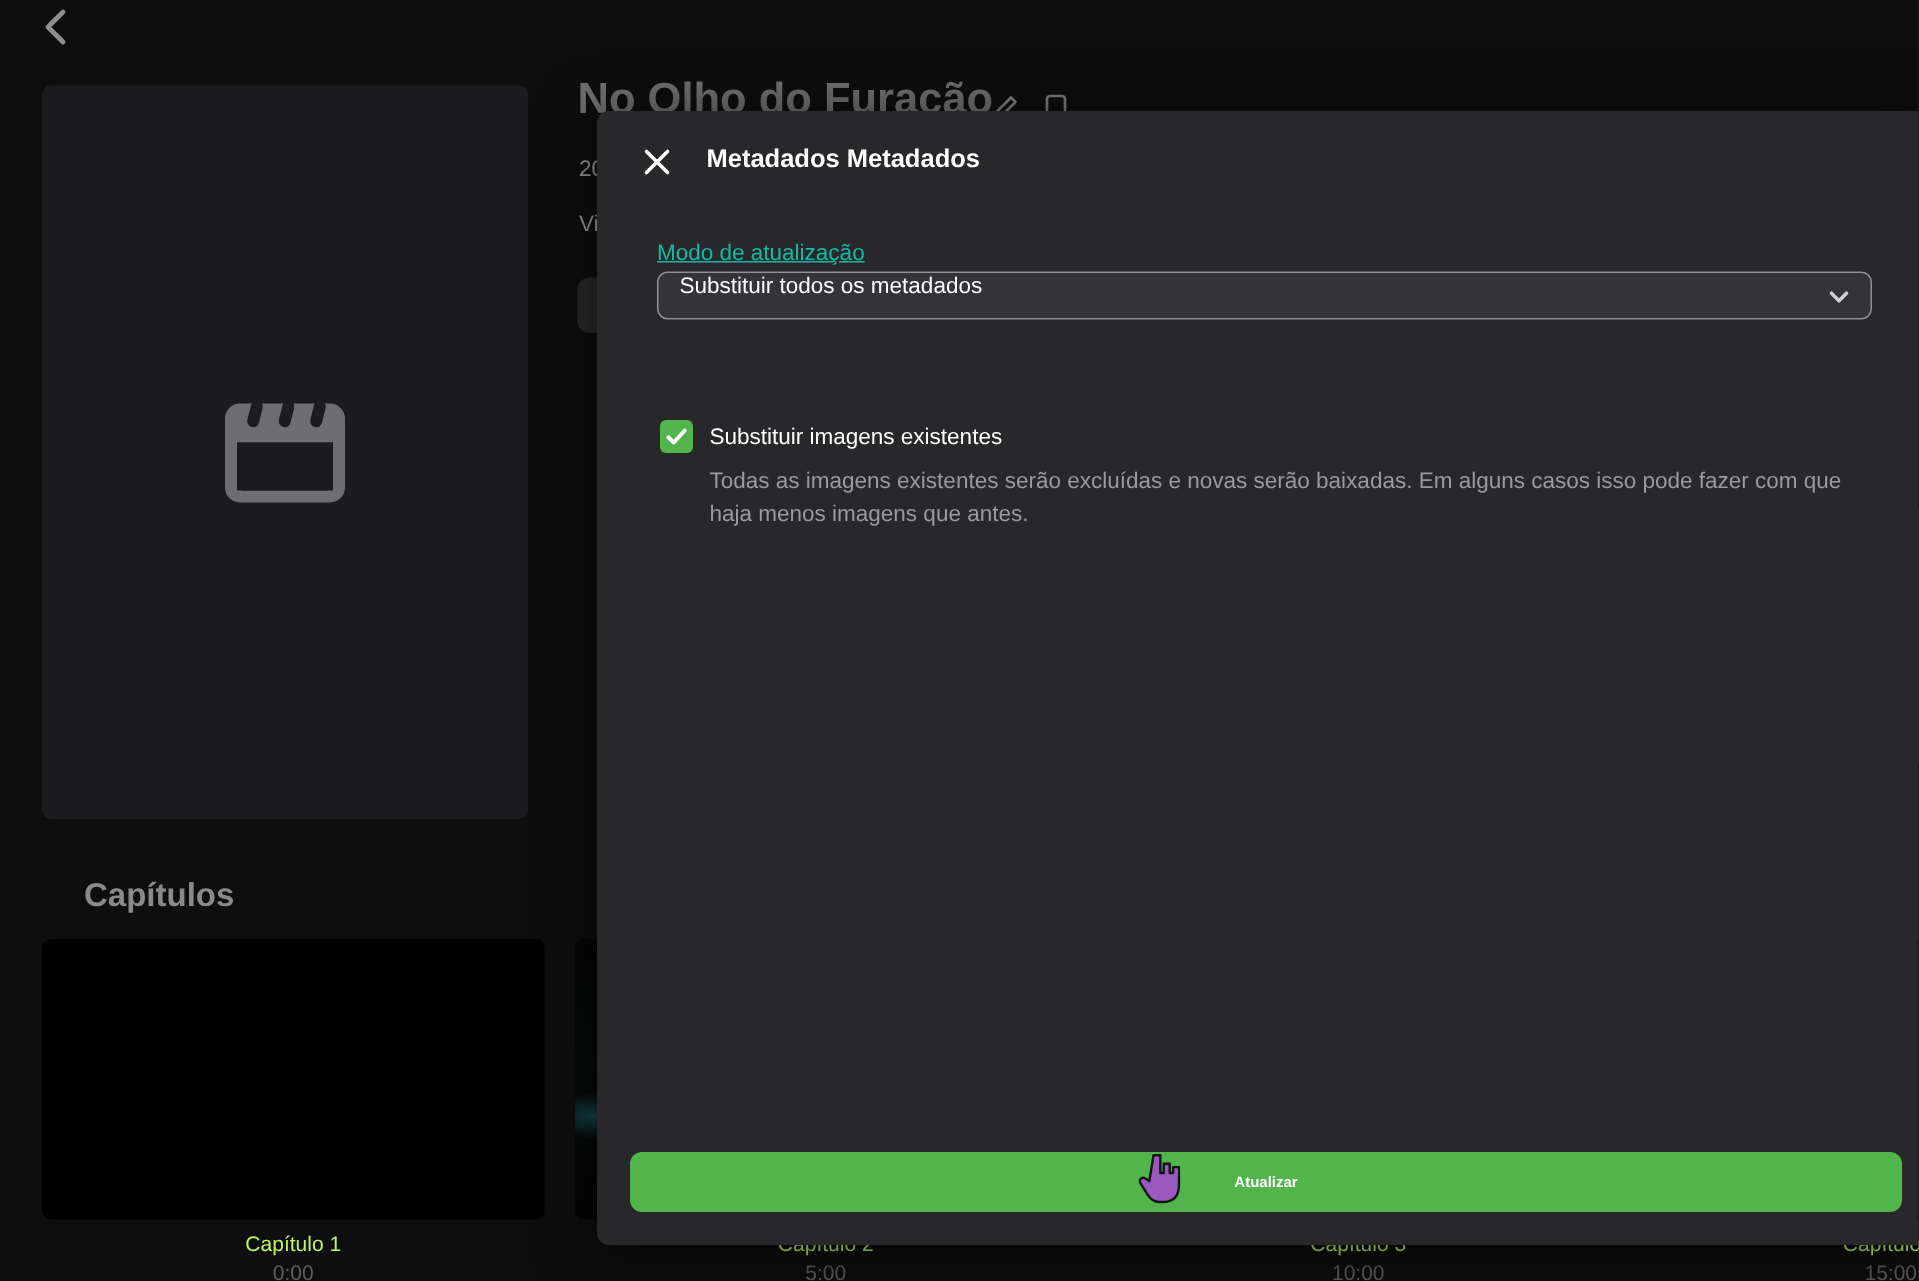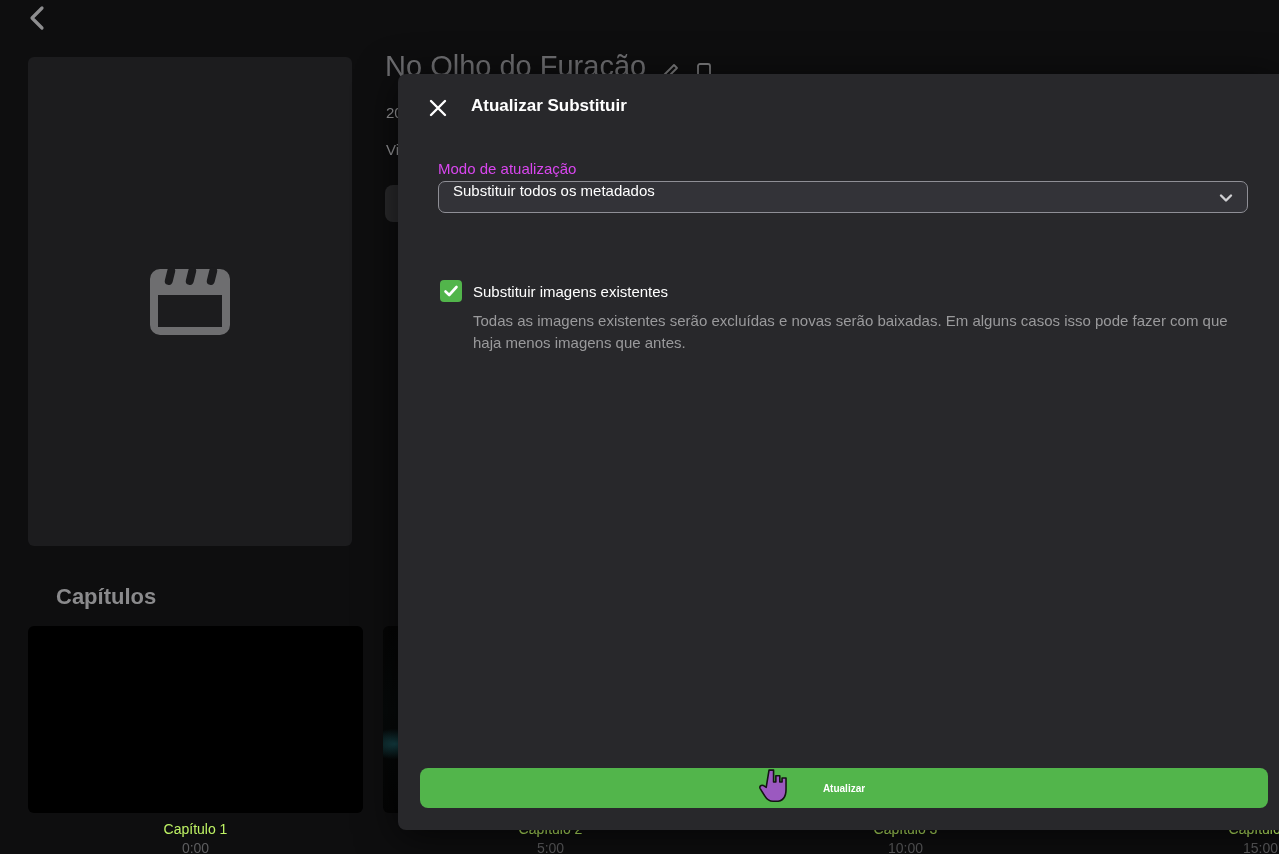--- a/index.html
+++ b/index.html
@@ -14,21 +14,21 @@
 
   
   .back-btn { left:24px; top:4px; width:28px; height:28px; cursor:pointer; }
   .poster {
     left:28px; top:57px; width:324px; height:489px;
     background:#1c1c1e; border-radius:6px;
     display:flex; align-items:center; justify-content:center;
   }
   .bg-title {
     left:385px; top:50px;
-    font-size:29px; font-weight:normal; color:#6f6f72;
+    font-size:29px; font-weight:bold; color:#6f6f72;
     white-space:nowrap;
   }
   .title-icons { left:660px; top:62px; display:flex; gap:16px; color:#7c7c7e; }
   .bg-frag { color:#99999c; font-size:15px; }
   .frag-year { left:386px; top:104px; }
   .frag-info { left:386px; top:141px; }
   .frag-pill {
     left:385px; top:185px; width:40px; height:37px;
     background:#2a2a2c; border-radius:8px;
   }
@@ -54,21 +54,21 @@
 
   
   .modal {
     left:398px; top:74px; width:883px; height:756px;
     background:#28282b; border-radius:8px 0 0 8px;
     box-shadow:0 6px 40px rgba(0,0,0,.65);
   }
   .modal-close { left:31px; top:25px; width:18px; height:18px; cursor:pointer; }
   .modal-title { left:73px; top:22px; font-size:17px; font-weight:bold; color:#fff; }
 
-  .field-label { left:40px; top:86px; font-size:15px; color:#d946ef; }
+  .field-label { left:40px; top:86px; font-size:15px; color:#14b8a6;text-decoration:underline; }
   .select {
     left:40px; top:107px; width:810px; height:32px;
     background:#333338; border:1.5px solid #8f8f96; border-radius:7px;
     display:flex; padding:0 14px;
     font-size:15px; color:#fff; cursor:pointer;
   }
   .select .chevron { position:absolute; right:13px; top:8px; }
   .help { color:#9a9a9c; font-size:15px; line-height:22px; }
   .help1 { left:40px; top:145px; width:816px; }
 
@@ -156,21 +156,21 @@
 </div>
 
 <div class="abs modal">
 
   <div class="abs modal-close">
     <svg width="18" height="18" viewBox="0 0 18 18">
       <path d="M2 2 L16 16 M16 2 L2 16" stroke="#fff" stroke-width="2.4" stroke-linecap="round"></path>
     </svg>
   </div>
 
-  <div class="abs modal-title">Atualizar Substituir</div>
+  <div class="abs modal-title">Metadados Metadados</div>
 
   <div class="abs field-label">Modo de atualização</div>
 
   <div class="abs select">
     <span>Substituir todos os metadados</span>
     <svg class="chevron" width="16" height="16" viewBox="0 0 16 16">
       <polyline points="3,5.5 8,10.5 13,5.5" fill="none" stroke="#cfcfd2" stroke-width="2.4" stroke-linecap="round" stroke-linejoin="round"></polyline>
     </svg>
   </div>
 

